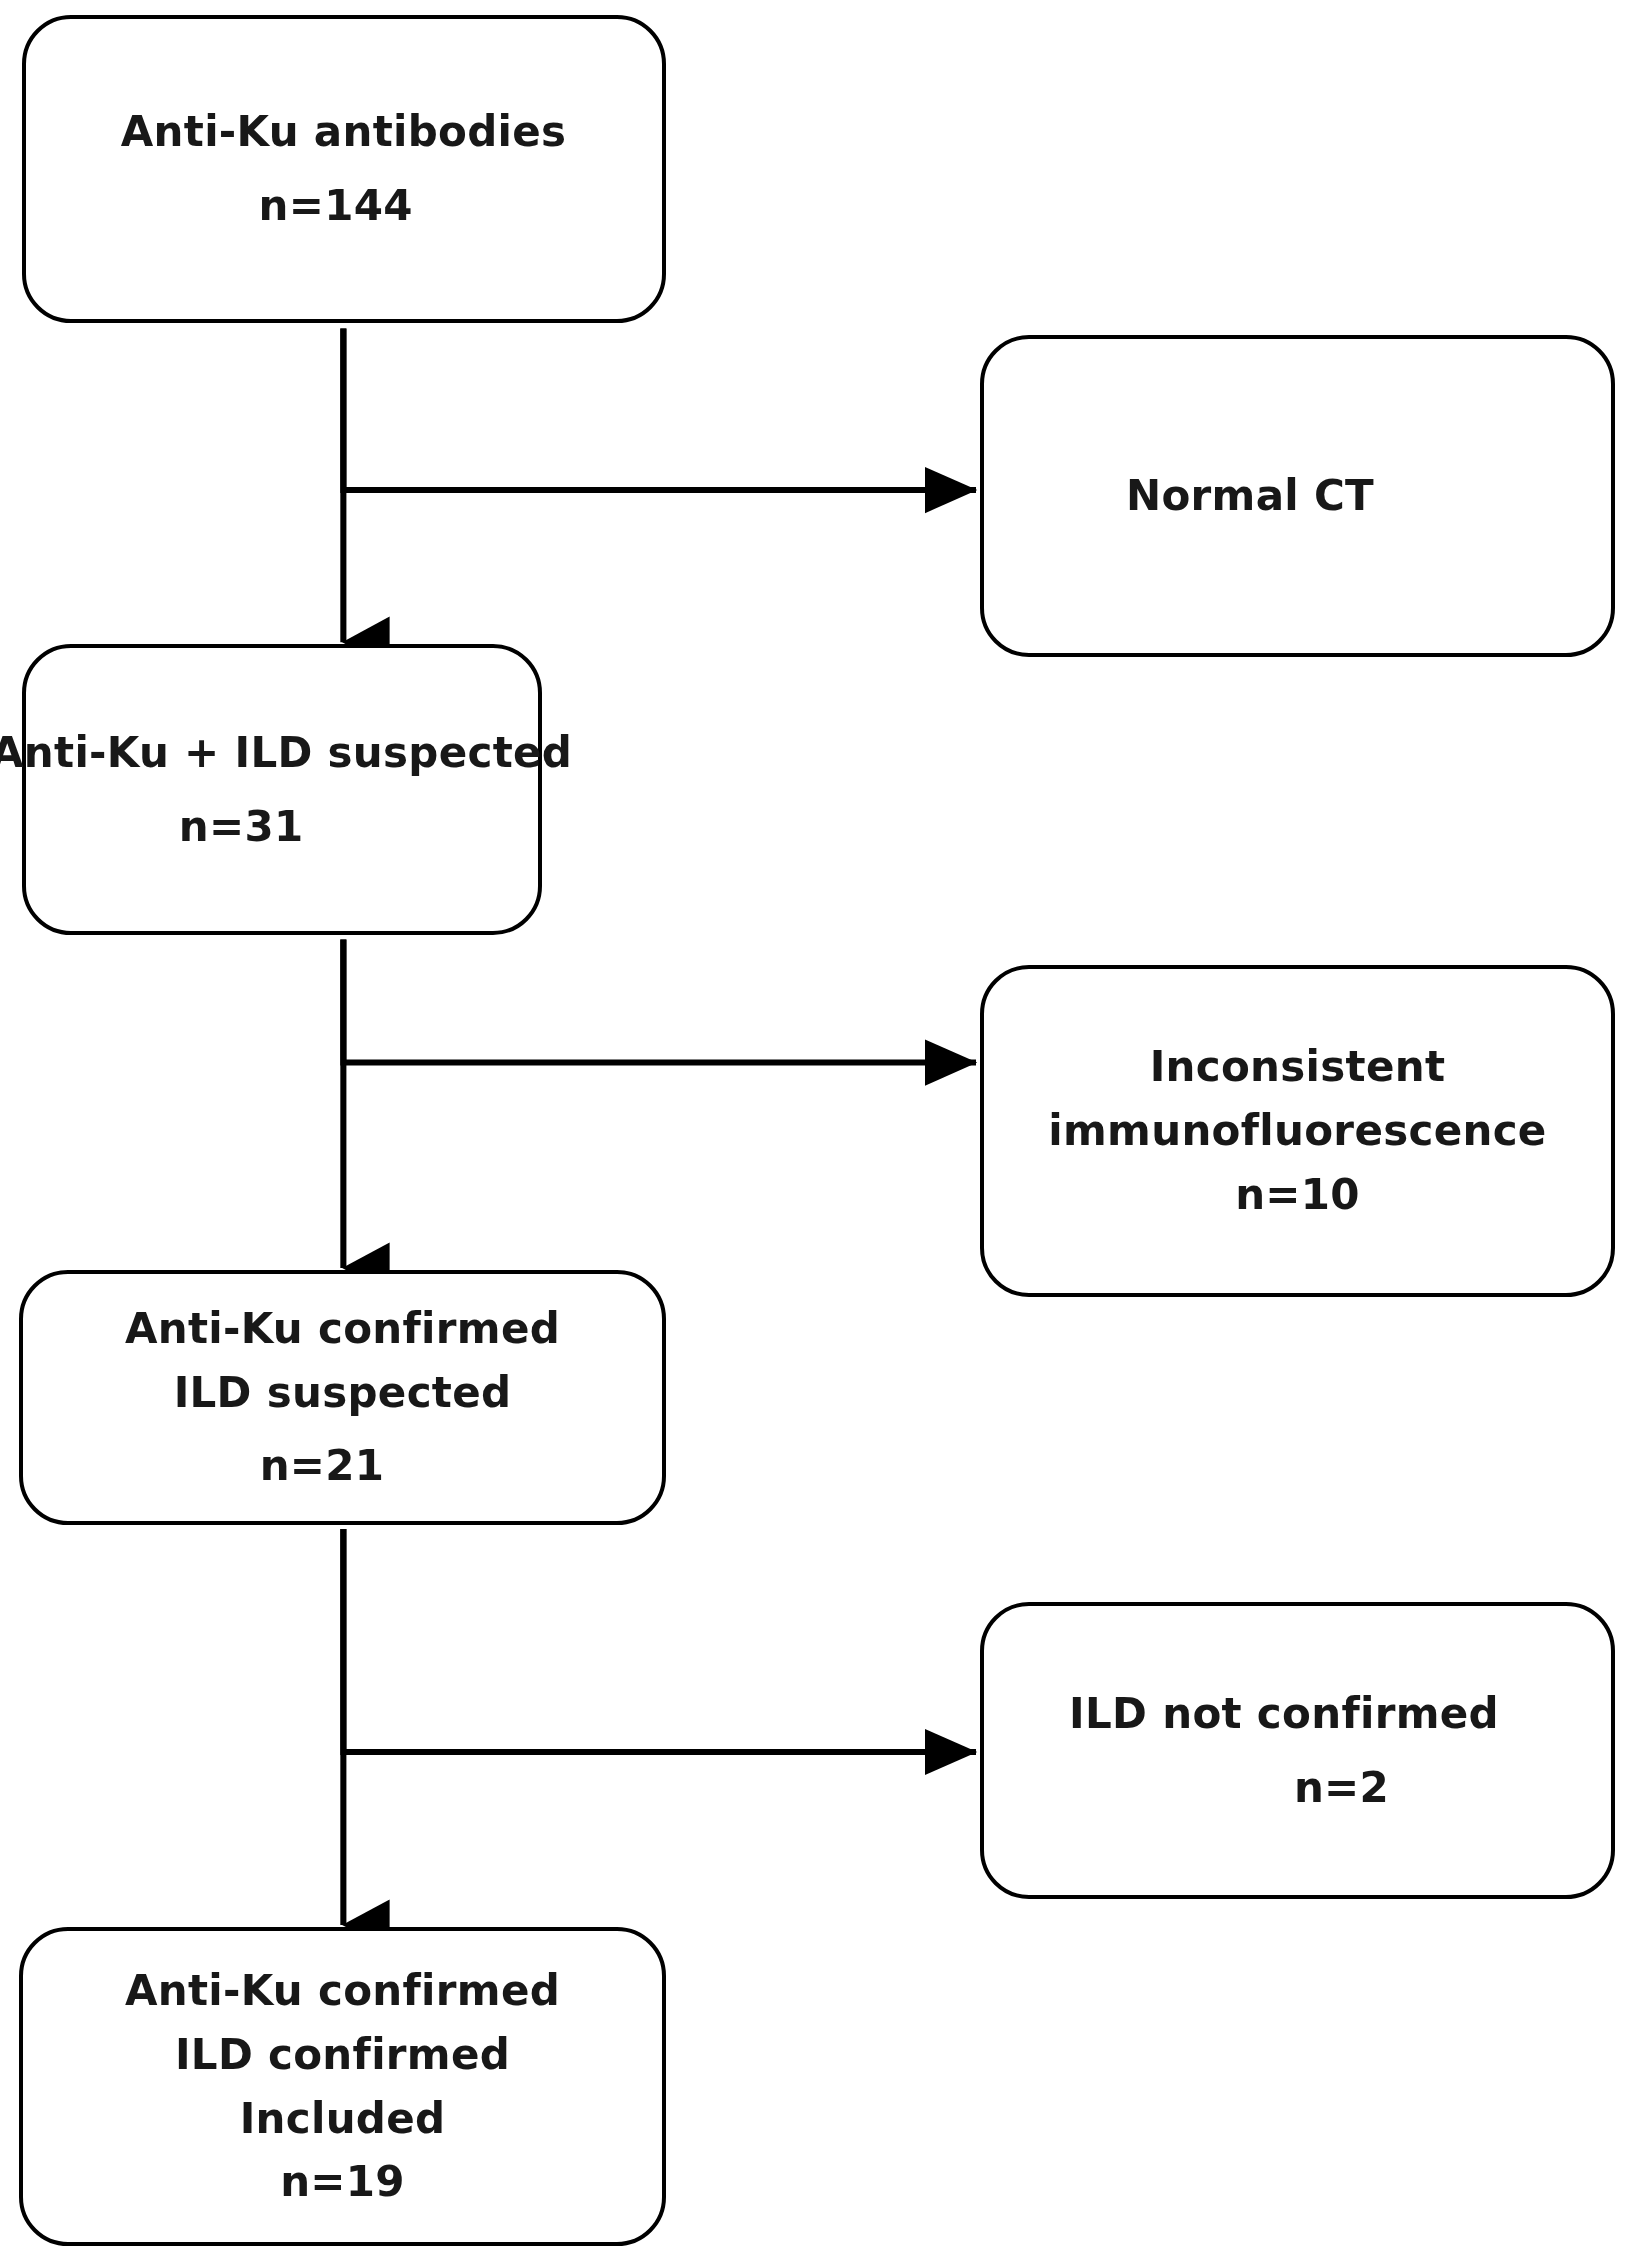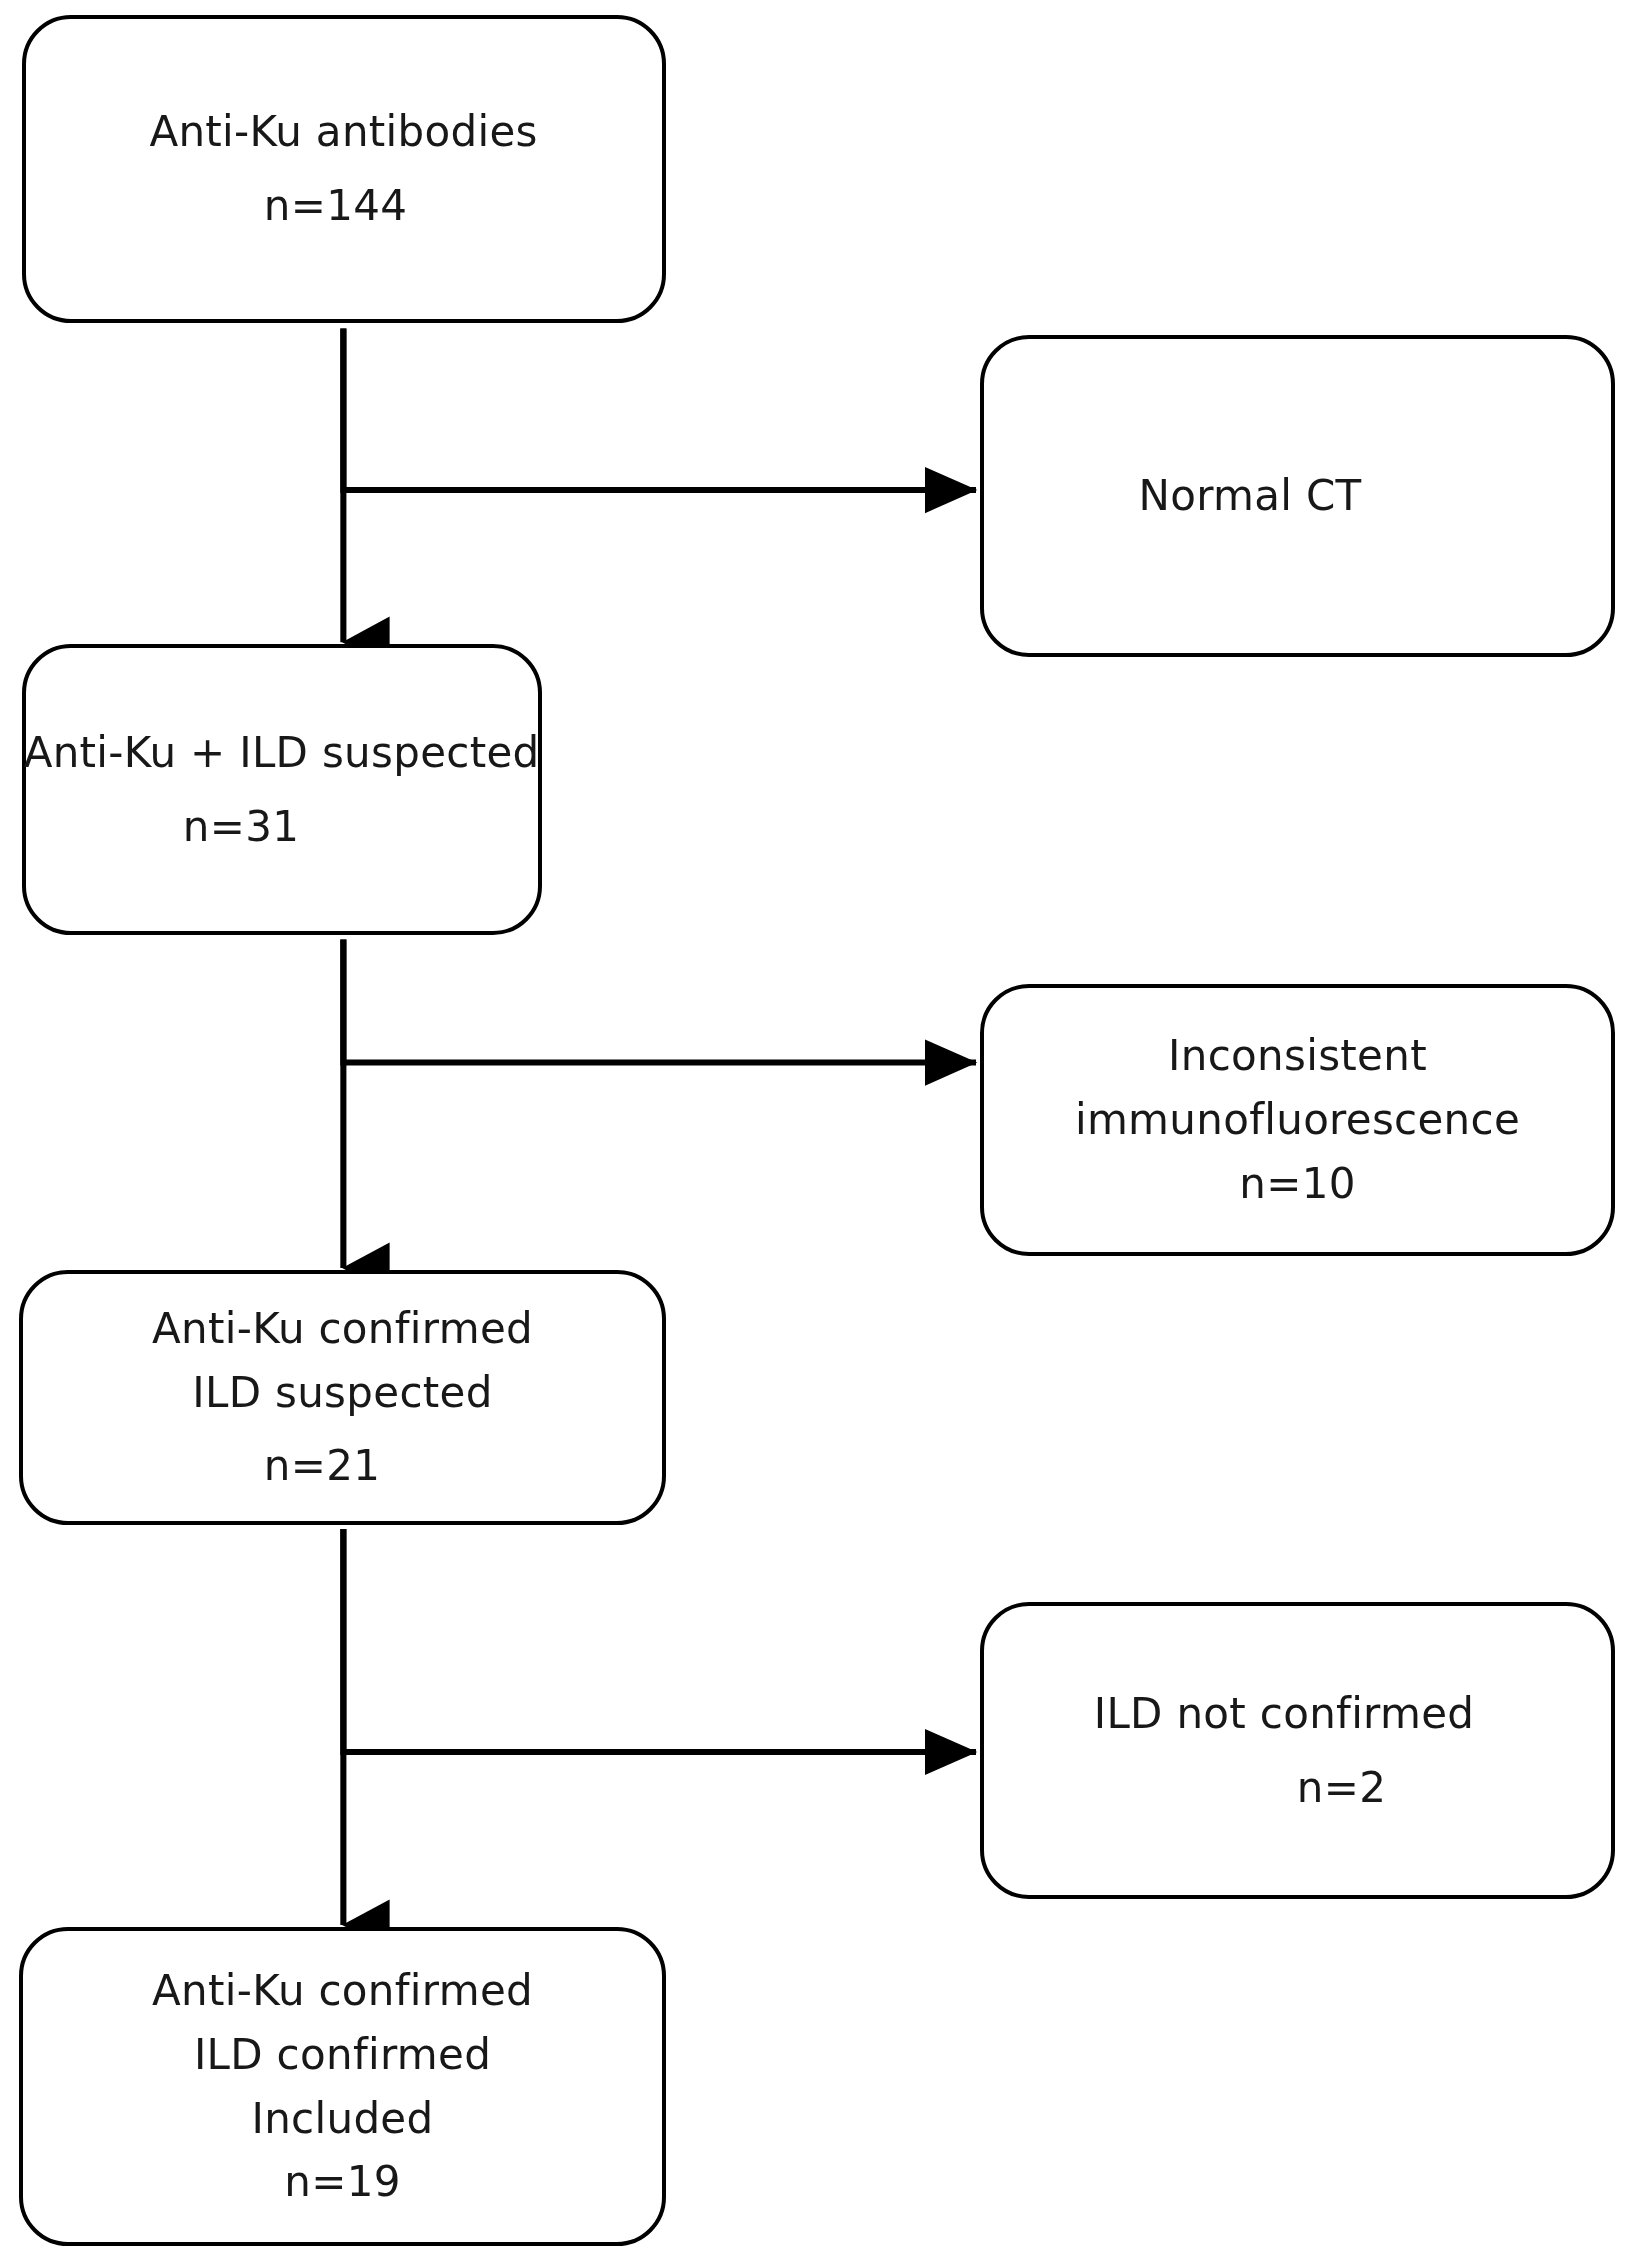--- a/index.html
+++ b/index.html
@@ -34,20 +34,21 @@
     justify-content: center;
     color: #1a1a1a;
   }
   .node-text {
     font-size: 42px;
     line-height: 1.52;
     letter-spacing: 0.3px;
     text-align: center;
     white-space: nowrap;
     color: #181818;
+    font-weight: bold;
   }
   .node-text.gap-before {
     margin-top: 10px;
   }
   .node-text.indent-right {
     padding-left: 101px;
   }
   .node-text.nudge-left {
     padding-right: 16px;
   }
@@ -96,21 +97,21 @@
 
   <div class="node-box" style="left:980px; top:335px; width:635px; height:322px;">
     <div class="node-text nudge-left" style="padding-right:95px;">Normal CT</div>
   </div>
 
   <div class="node-box" style="left:21.6px; top:644px; width:520px; height:291px;">
     <div class="node-text">Anti-Ku + ILD suspected</div>
     <div class="node-text gap-before nudge-left" style="padding-right:81px;text-align:right;">n=31</div>
   </div>
 
-  <div class="node-box" style="left:980px; top:965px; width:635px; height:272px;margin-top:19px;">
+  <div class="node-box" style="left:980px; top:965px; width:635px; height:332px;">
     <div class="node-text">Inconsistent</div>
     <div class="node-text">immunofluorescence</div>
     <div class="node-text">n=10</div>
   </div>
 
   <div class="node-box" style="left:19px; top:1270px; width:647px; height:255px;">
     <div class="node-text">Anti-Ku confirmed</div>
     <div class="node-text">ILD suspected</div>
     <div class="node-text gap-before nudge-left" style="padding-right:41px;">n=21</div>
   </div>

